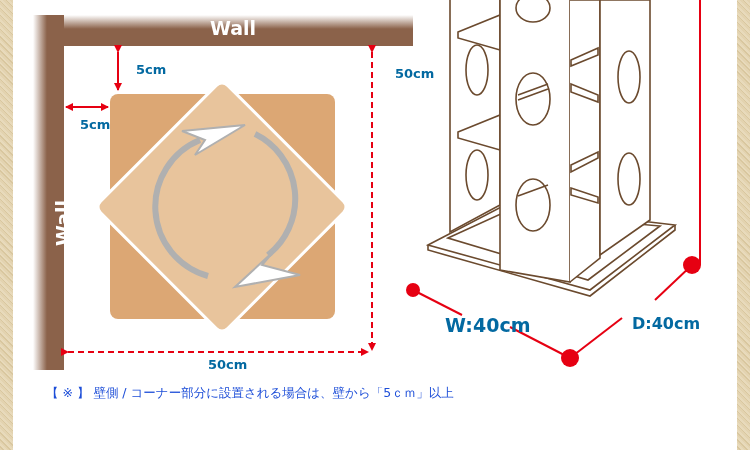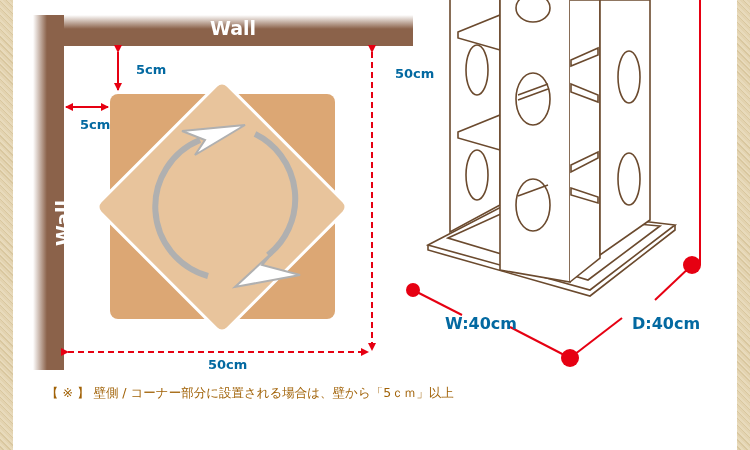--- a/index.html
+++ b/index.html
@@ -11,23 +11,23 @@
   .canvas { position:absolute; left:13px; top:0; width:724px; height:450px; background:#fff; }
   svg { position:absolute; left:0; top:0; }
   .lbl { position:absolute; font-family:"DejaVu Sans", sans-serif; font-weight:bold; }
   .wall-top { left:197px; top:17px; color:#fff; font-size:19px; }
   .wall-left { left:27px; top:212px; color:#fff; font-size:19px; transform:rotate(-90deg); transform-origin:center; }
   .red { color:#0369a1; }
   .lbl-5cm-v { left:123px; top:62px; font-size:13px; }
   .lbl-5cm-h { left:67px; top:117px; font-size:13px; }
   .lbl-50-r { left:382px; top:66px; font-size:13px; }
   .lbl-50-b { left:195px; top:357px; font-size:13px; }
-  .lbl-w { left:432px; top:314px; font-size:16px; }
+  .lbl-w { left:432px; top:314px; font-size:19px; }
   .lbl-d { left:619px; top:314px; font-size:16px; }
-  .note { position:absolute; left:33px; top:384px; color:#a16207; font-size:12.5px; line-height:18px; font-family:"DejaVu Sans", sans-serif; }
+  .note { position:absolute; left:33px; top:384px; color:#1d4ed8; font-size:12.5px; line-height:18px; font-family:"DejaVu Sans", sans-serif; }
   .note .l2 { padding-left:38px; }
 </style>
 </head>
 <body>
 
 <div class="texture left"></div>
 <div class="texture right"></div>
 
 <div class="canvas">
   <svg width="724" height="450" viewBox="13 0 724 450">

